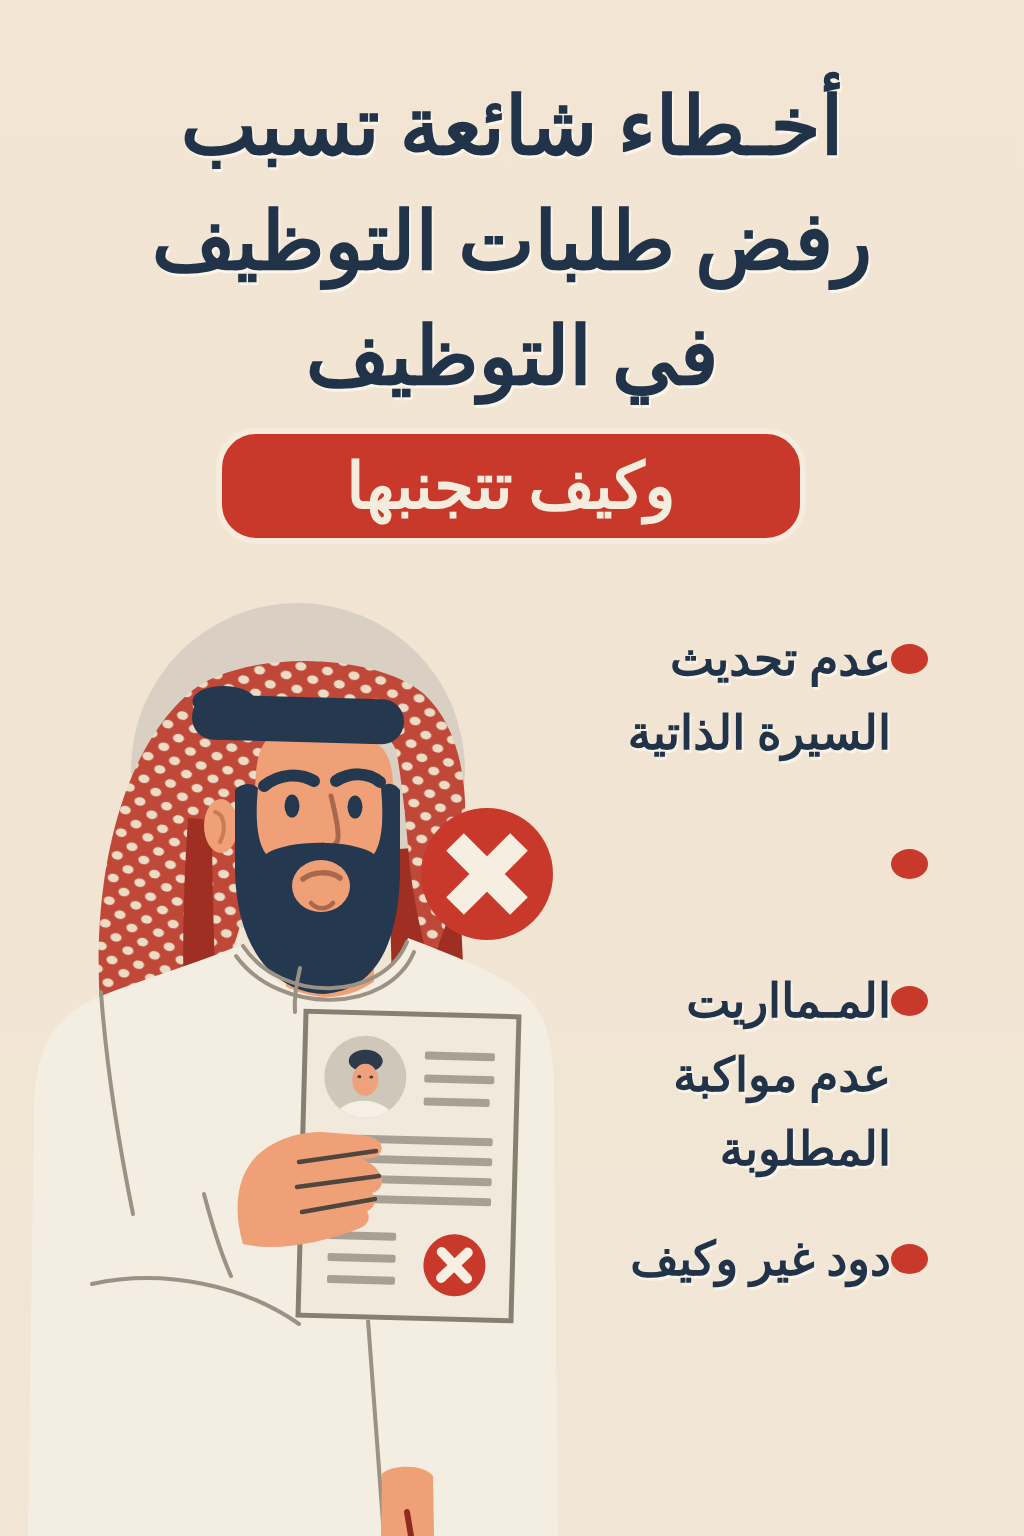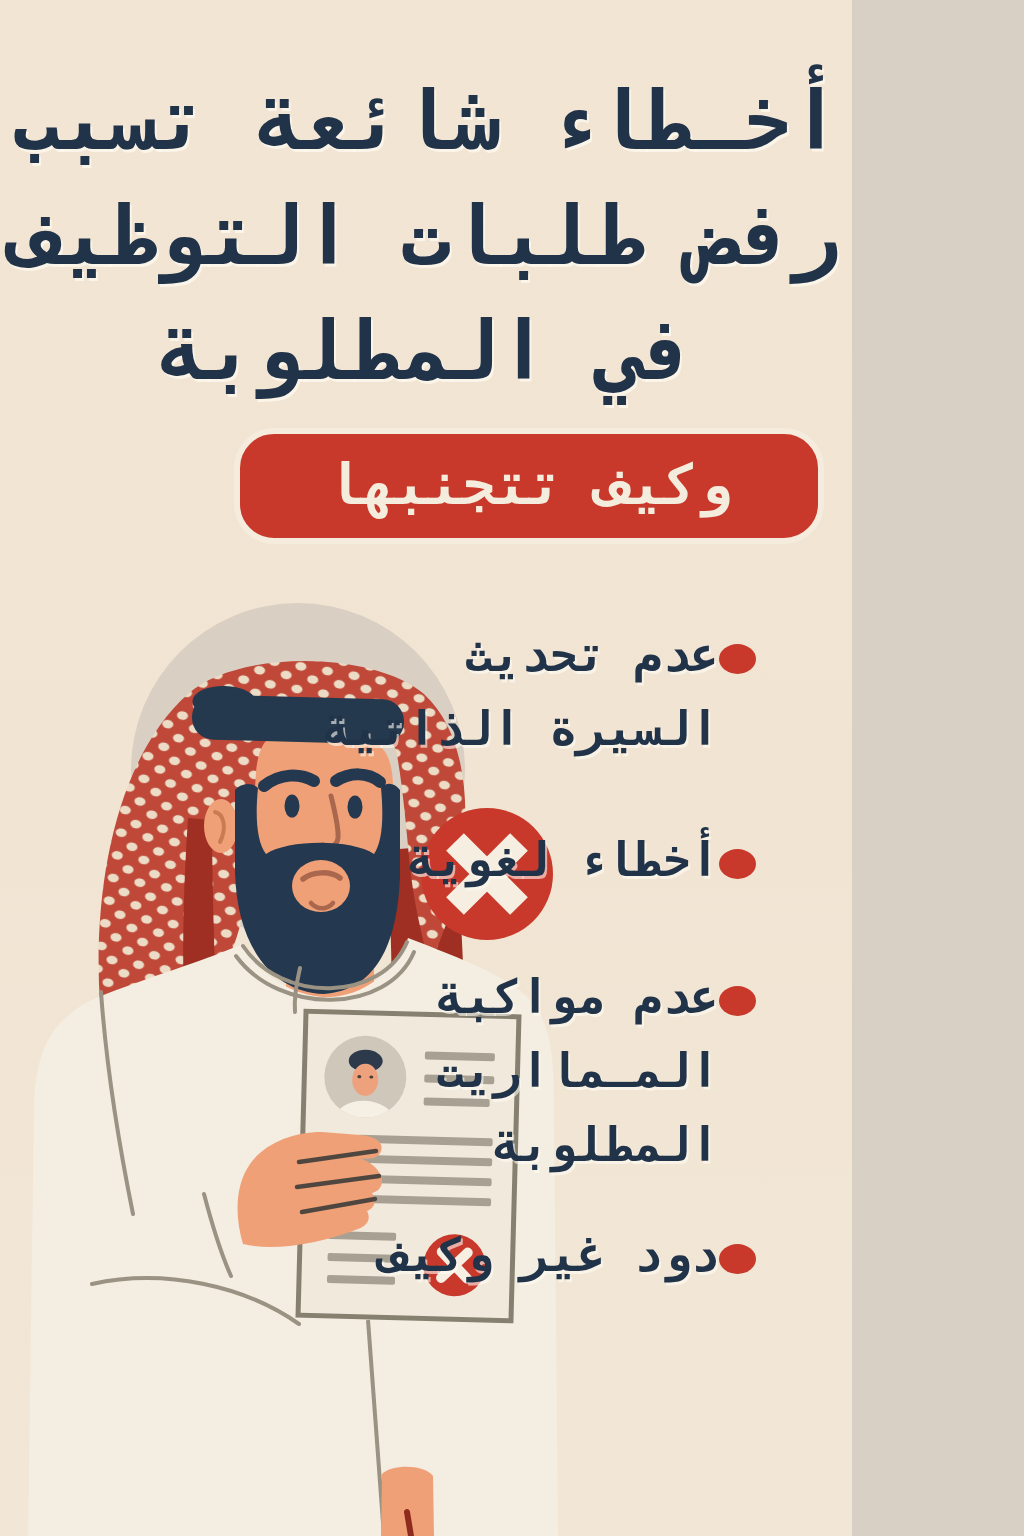--- a/index.html
+++ b/index.html
@@ -1,32 +1,31 @@
 <!DOCTYPE html>
 <html><head>
 <meta charset="utf-8">
 <style>
   html,body{margin:0;padding:0;background:#d8d0c4;}
   .poster{
-    position:relative;width:836px;height:1536px;overflow:hidden;
+    position:relative;width:1024px;height:1536px;overflow:hidden;
     background:linear-gradient(180deg,#f2e5d4 0%,#f1e4d3 55%,#f2e7d7 100%);
-    font-family:Liberation Mono, monospace;
-    padding-left:16px;
+    font-family:Liberation Serif, serif;
   }
   .title{
     position:absolute;top:70px;left:0;right:0;
     text-align:center;font-weight:bold;font-size:81px;line-height:115px;
     color:#213349;letter-spacing:0;
     text-shadow:2px 3px 0 rgba(255,252,244,0.65);
   }
   .badge{
-    position:absolute;top:428px;left:234px;width:590px;height:116px;
+    position:absolute;top:428px;left:216px;width:590px;height:116px;
     box-sizing:border-box;background:#c8392b;border:6px solid #f5ecdd;
     border-radius:40px;display:flex;align-items:center;justify-content:center;
-    color:#f4ecdc;font-weight:bold;font-size:56px;
+    color:#f4ecdc;font-weight:bold;font-size:64px;
   }
   .bullets{list-style:none;margin:0;padding:0;}
   .bullet{
     position:absolute;right:96px;display:flex;align-items:flex-start;
   }
   .bullet .dot{
     flex:0 0 auto;width:37px;height:30px;border-radius:50%;
     background:#c8392b;margin-top:22px;
   }
   .bullet .lines{display:block;text-align:right;}
@@ -38,21 +37,21 @@
   .illustration{position:absolute;left:0;top:580px;width:560px;height:956px;}
 </style>
 </head>
 <body>
 
 <div class="poster" dir="rtl">
 
   <header class="title">
     <div class="title-line">أخـطاء شائعة تسبب</div>
     <div class="title-line">رفض طلبات التوظيف</div>
-    <div class="title-line">في المطلوبة</div>
+    <div class="title-line">في التوظيف</div>
   </header>
 
   <div class="badge">
     <span>وكيف تتجنبها</span>
   </div>
 
   <svg class="illustration" viewBox="0 580 560 956" xmlns="http://www.w3.org/2000/svg">
     <defs>
       <pattern id="kdots" width="27" height="23" patternUnits="userSpaceOnUse" patternTransform="rotate(10)">
         <rect width="27" height="23" fill="#bf4838"></rect>
@@ -169,29 +168,26 @@
   <ul class="bullets">
     <li class="bullet" style="top:622px">
       <span class="dot"></span>
       <span class="lines">
         <span class="ln">عدم تحديث</span>
         <span class="ln">السيرة الذاتية</span>
       </span>
     </li>
     <li class="bullet" style="top:827px">
       <span class="dot"></span>
-      <span class="lines">
-        <span class="ln">أخطاء لغوية</span>
-      </span>
     </li>
     <li class="bullet" style="top:964px">
       <span class="dot"></span>
       <span class="lines">
+        <span class="ln">المـمااريت</span>
         <span class="ln">عدم مواكبة</span>
-        <span class="ln">المـمااريت</span>
         <span class="ln">المطلوبة</span>
       </span>
     </li>
     <li class="bullet" style="top:1222px">
       <span class="dot"></span>
       <span class="lines">
         <span class="ln">دود غير وكيف</span>
       </span>
     </li>
   </ul>

